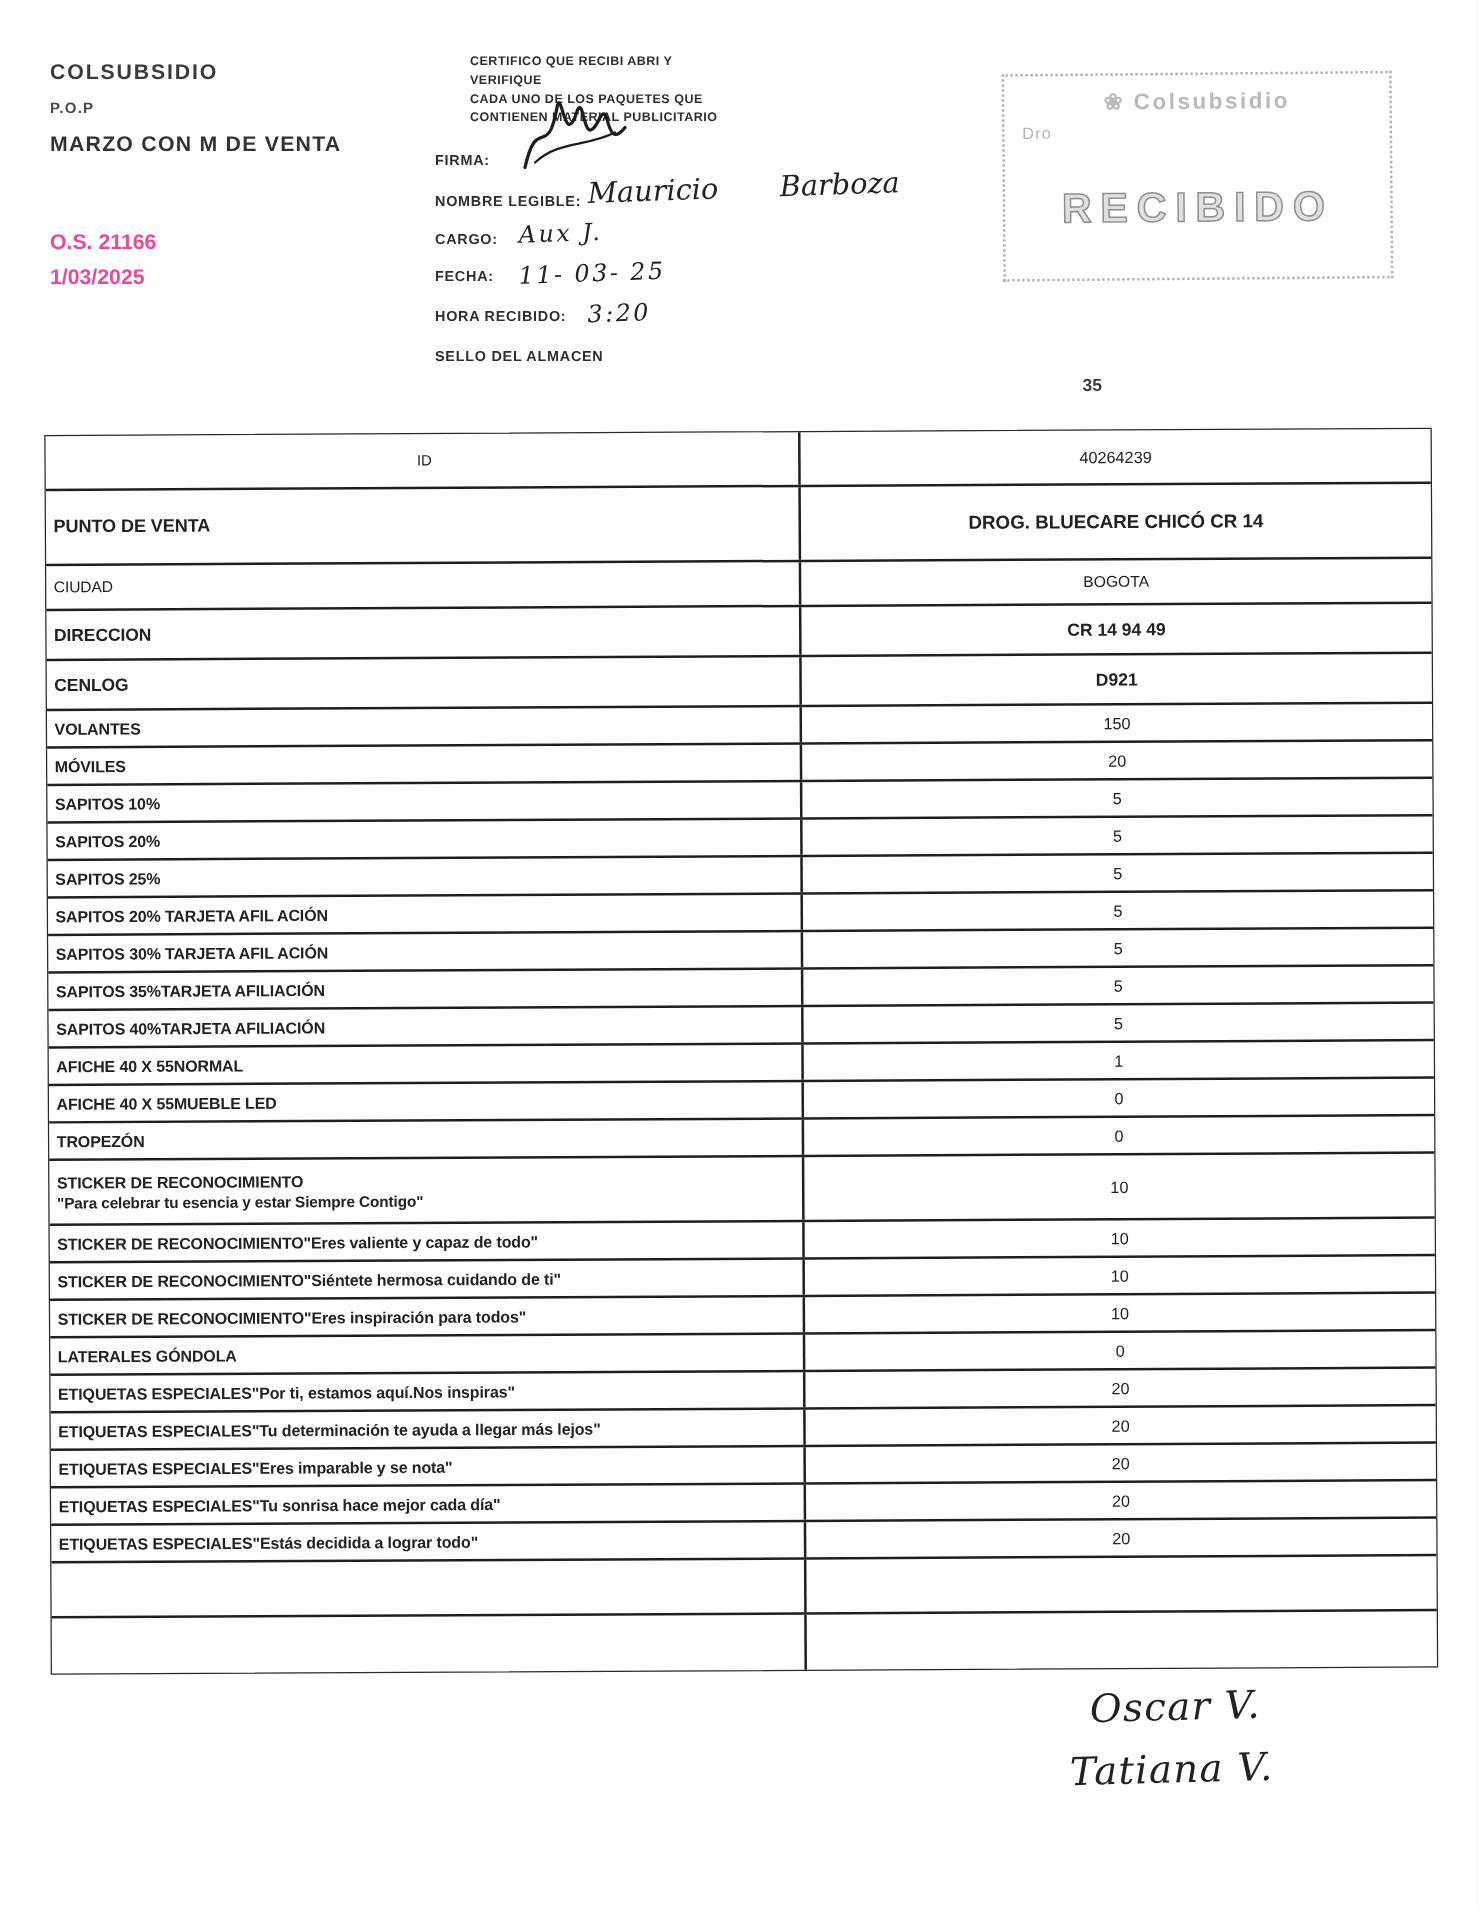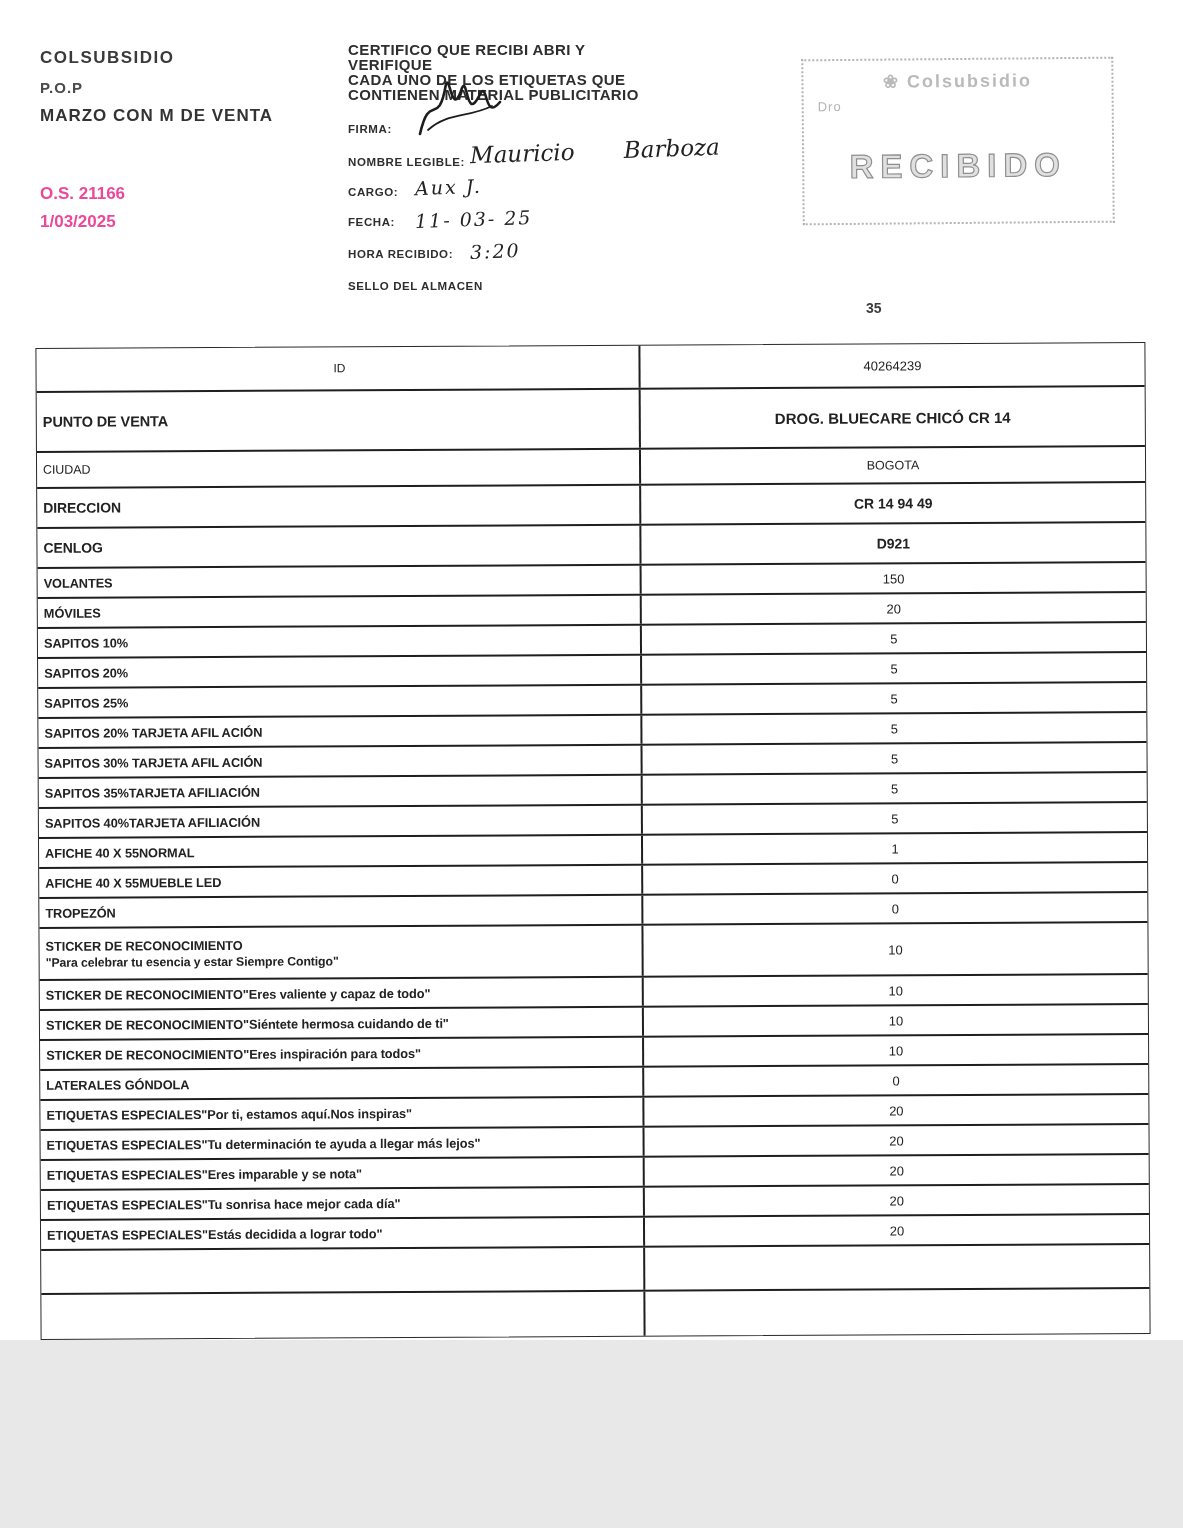--- a/index.html
+++ b/index.html
@@ -1,34 +1,34 @@
 <!DOCTYPE html>
 <html><head>
 <meta charset="utf-8">
 <style>
   html,body { margin:0; padding:0; background:#e8e8e8; }
   .page {
     position:relative;
-    width:1183px; height:1340px;
+    width:1183px; height:1528px;
     background:#ffffff;
     font-family:"Liberation Sans", sans-serif;
     color:#1c1c1c;
     overflow:hidden;
     text-decoration:underline;
   }
   .abs { position:absolute; }
 
   
   .brand { font-size:17px; font-weight:700; letter-spacing:1.5px; color:#3a3a3a; }
-  .pop   { font-size:15px; font-weight:700; letter-spacing:1px; color:#4a4a4a; }
+  .pop   { font-size:12px; font-weight:700; letter-spacing:1px; color:#4a4a4a; }
   .campaign { font-size:17px; font-weight:700; letter-spacing:1px; color:#333; }
   .osnum, .osdate { font-size:17px; font-weight:700; color:#ec4899; }
 
   
-  .cert-line { font-size:15px; font-weight:700; letter-spacing:.4px; color:#2e2e2e; line-height:15px; }
+  .cert-line { font-size:10px; font-weight:700; letter-spacing:.4px; color:#2e2e2e; line-height:15px;margin-left:28px; }
   .field-label { font-size:11.5px; font-weight:700; letter-spacing:.6px; color:#2e2e2e; }
 
   
   .hand {
     font-family:"DejaVu Serif", serif;
     font-style:italic;
     color:#222;
     white-space:nowrap;
   }
   .hand-name { font-size:23px; transform:rotate(-2deg); word-spacing:42px; }
@@ -102,21 +102,21 @@
 <div class="page">
 
   <div class="abs brand" style="left:40px; top:48px;">COLSUBSIDIO</div>
   <div class="abs pop" style="left:40px; top:79px;">P.O.P</div>
   <div class="abs campaign" style="left:40px; top:106px;">MARZO CON M DE VENTA</div>
   <div class="abs osnum" style="left:40px; top:184px;">O.S. 21166</div>
   <div class="abs osdate" style="left:40px; top:212px;">1/03/2025</div>
 
   <div class="abs cert-line" style="left:348px; top:42px;">CERTIFICO QUE RECIBI ABRI Y</div>
   <div class="abs cert-line" style="left:348px; top:57px;">VERIFIQUE</div>
-  <div class="abs cert-line" style="left:348px; top:72px;">CADA UNO DE LOS ETIQUETAS QUE</div>
+  <div class="abs cert-line" style="left:348px; top:72px;">CADA UNO DE LOS PAQUETES QUE</div>
   <div class="abs cert-line" style="left:348px; top:87px;">CONTIENEN MATERIAL PUBLICITARIO</div>
 
   <div class="abs field-label" style="left:348px; top:123px;">FIRMA:</div>
   <div class="abs field-label" style="left:348px; top:156px;">NOMBRE LEGIBLE:</div>
   <div class="abs field-label" style="left:348px; top:186px;">CARGO:</div>
   <div class="abs field-label" style="left:348px; top:216px;">FECHA:</div>
   <div class="abs field-label" style="left:348px; top:248px;text-align:right;">HORA RECIBIDO:</div>
   <div class="abs field-label" style="left:348px; top:280px;">SELLO DEL ALMACEN</div>
 
   <svg class="abs" style="left:408px; top:72px;" width="150" height="72" viewBox="0 0 150 72">

